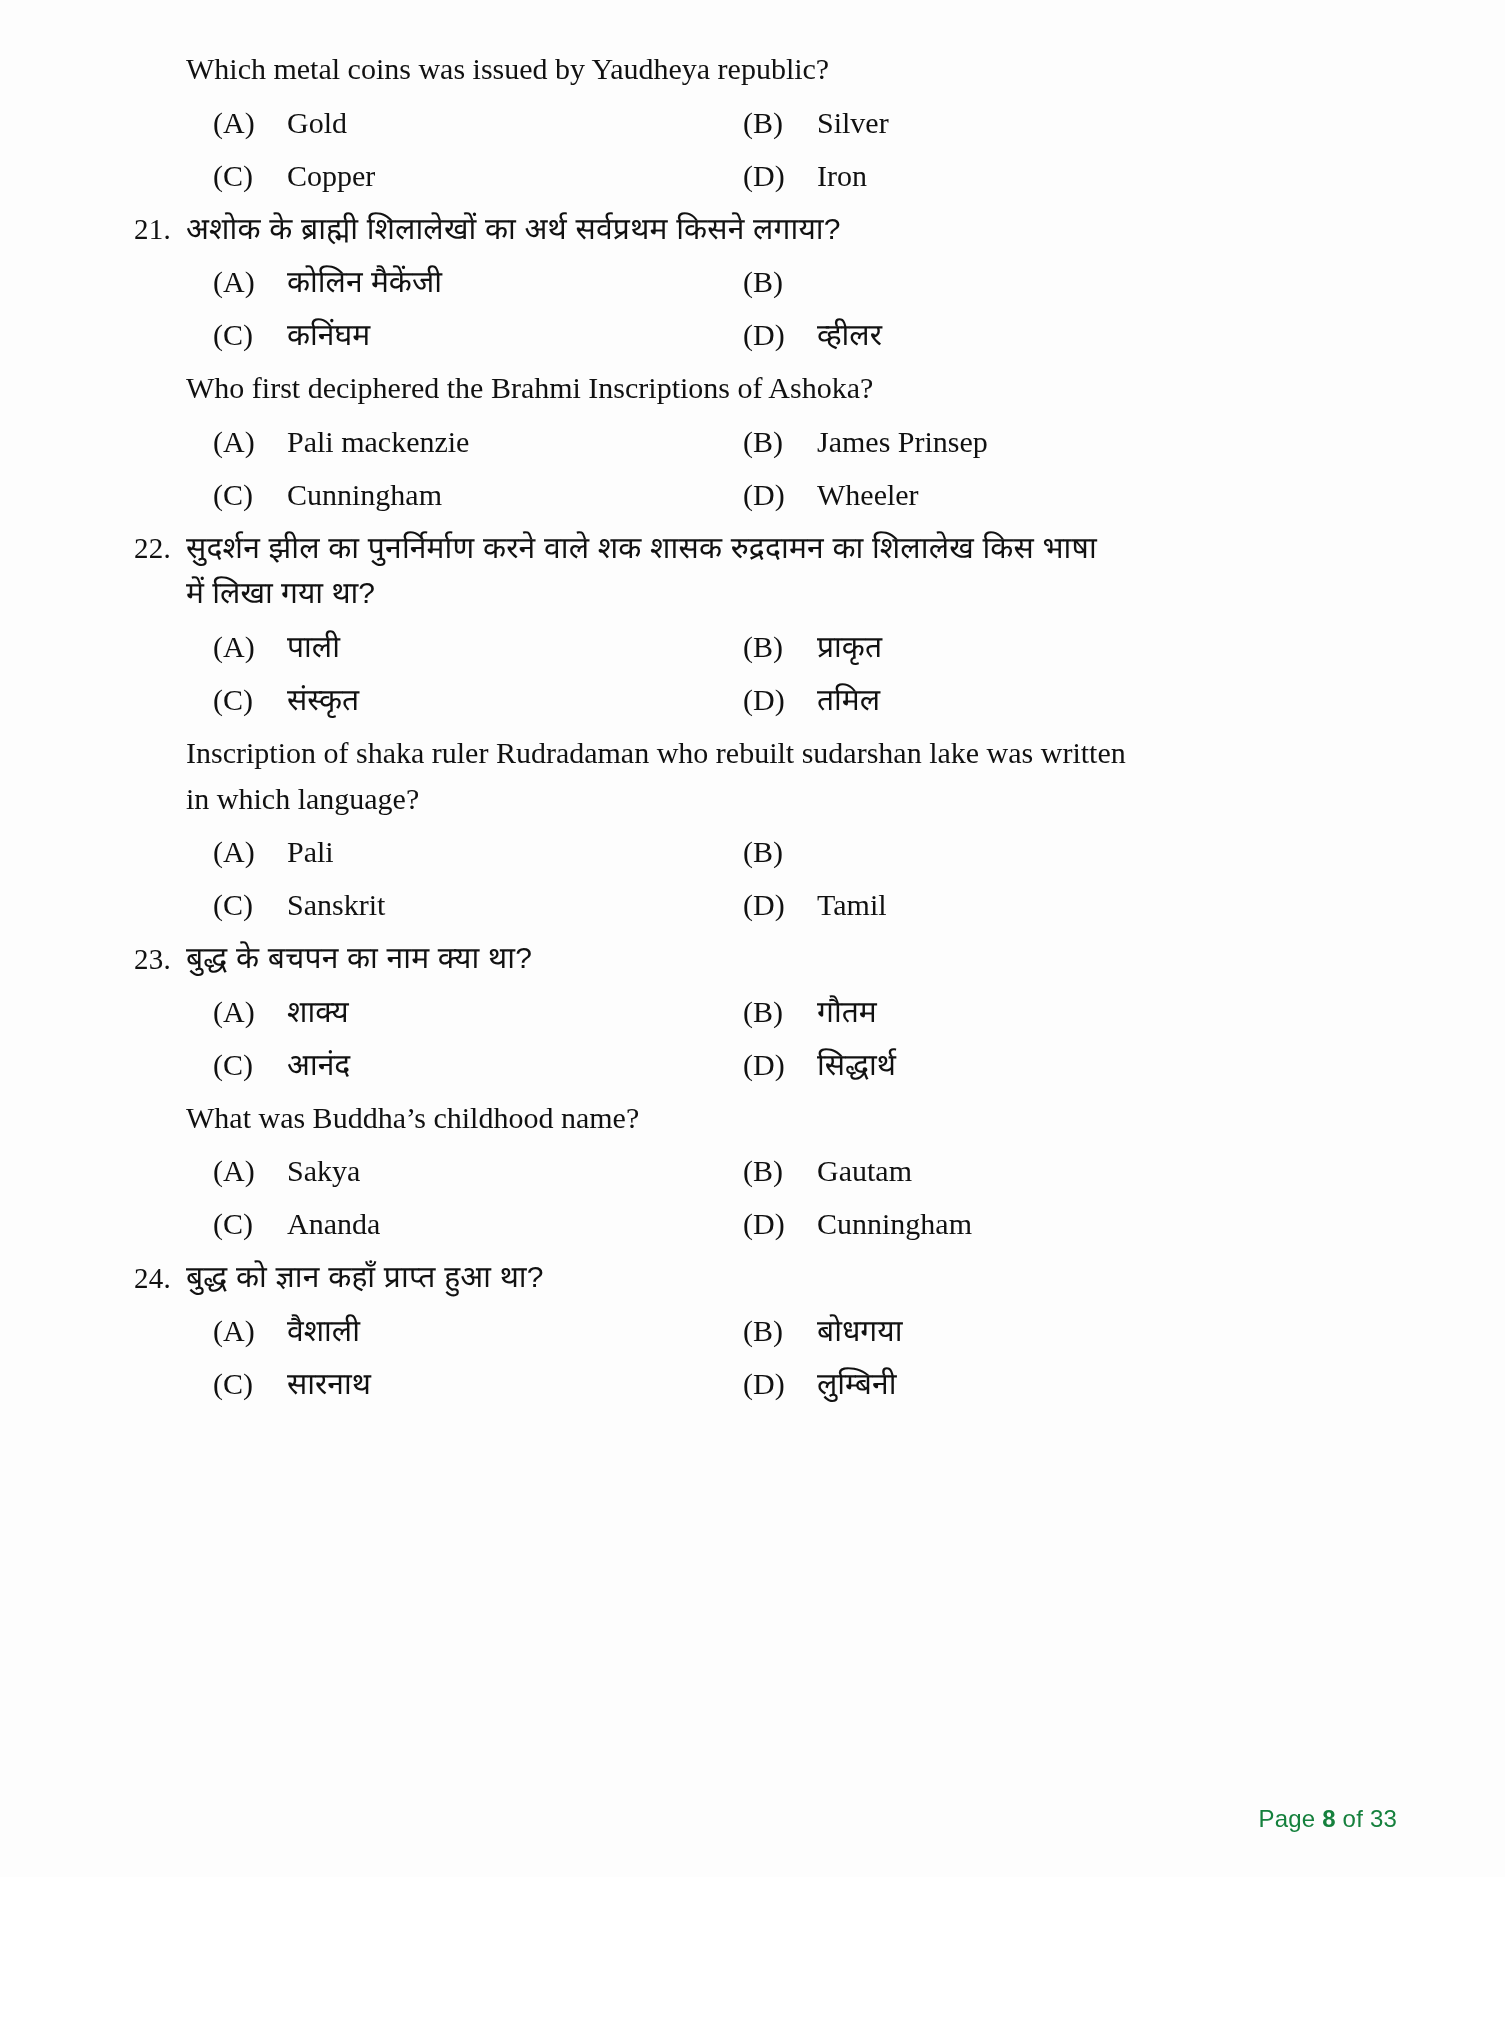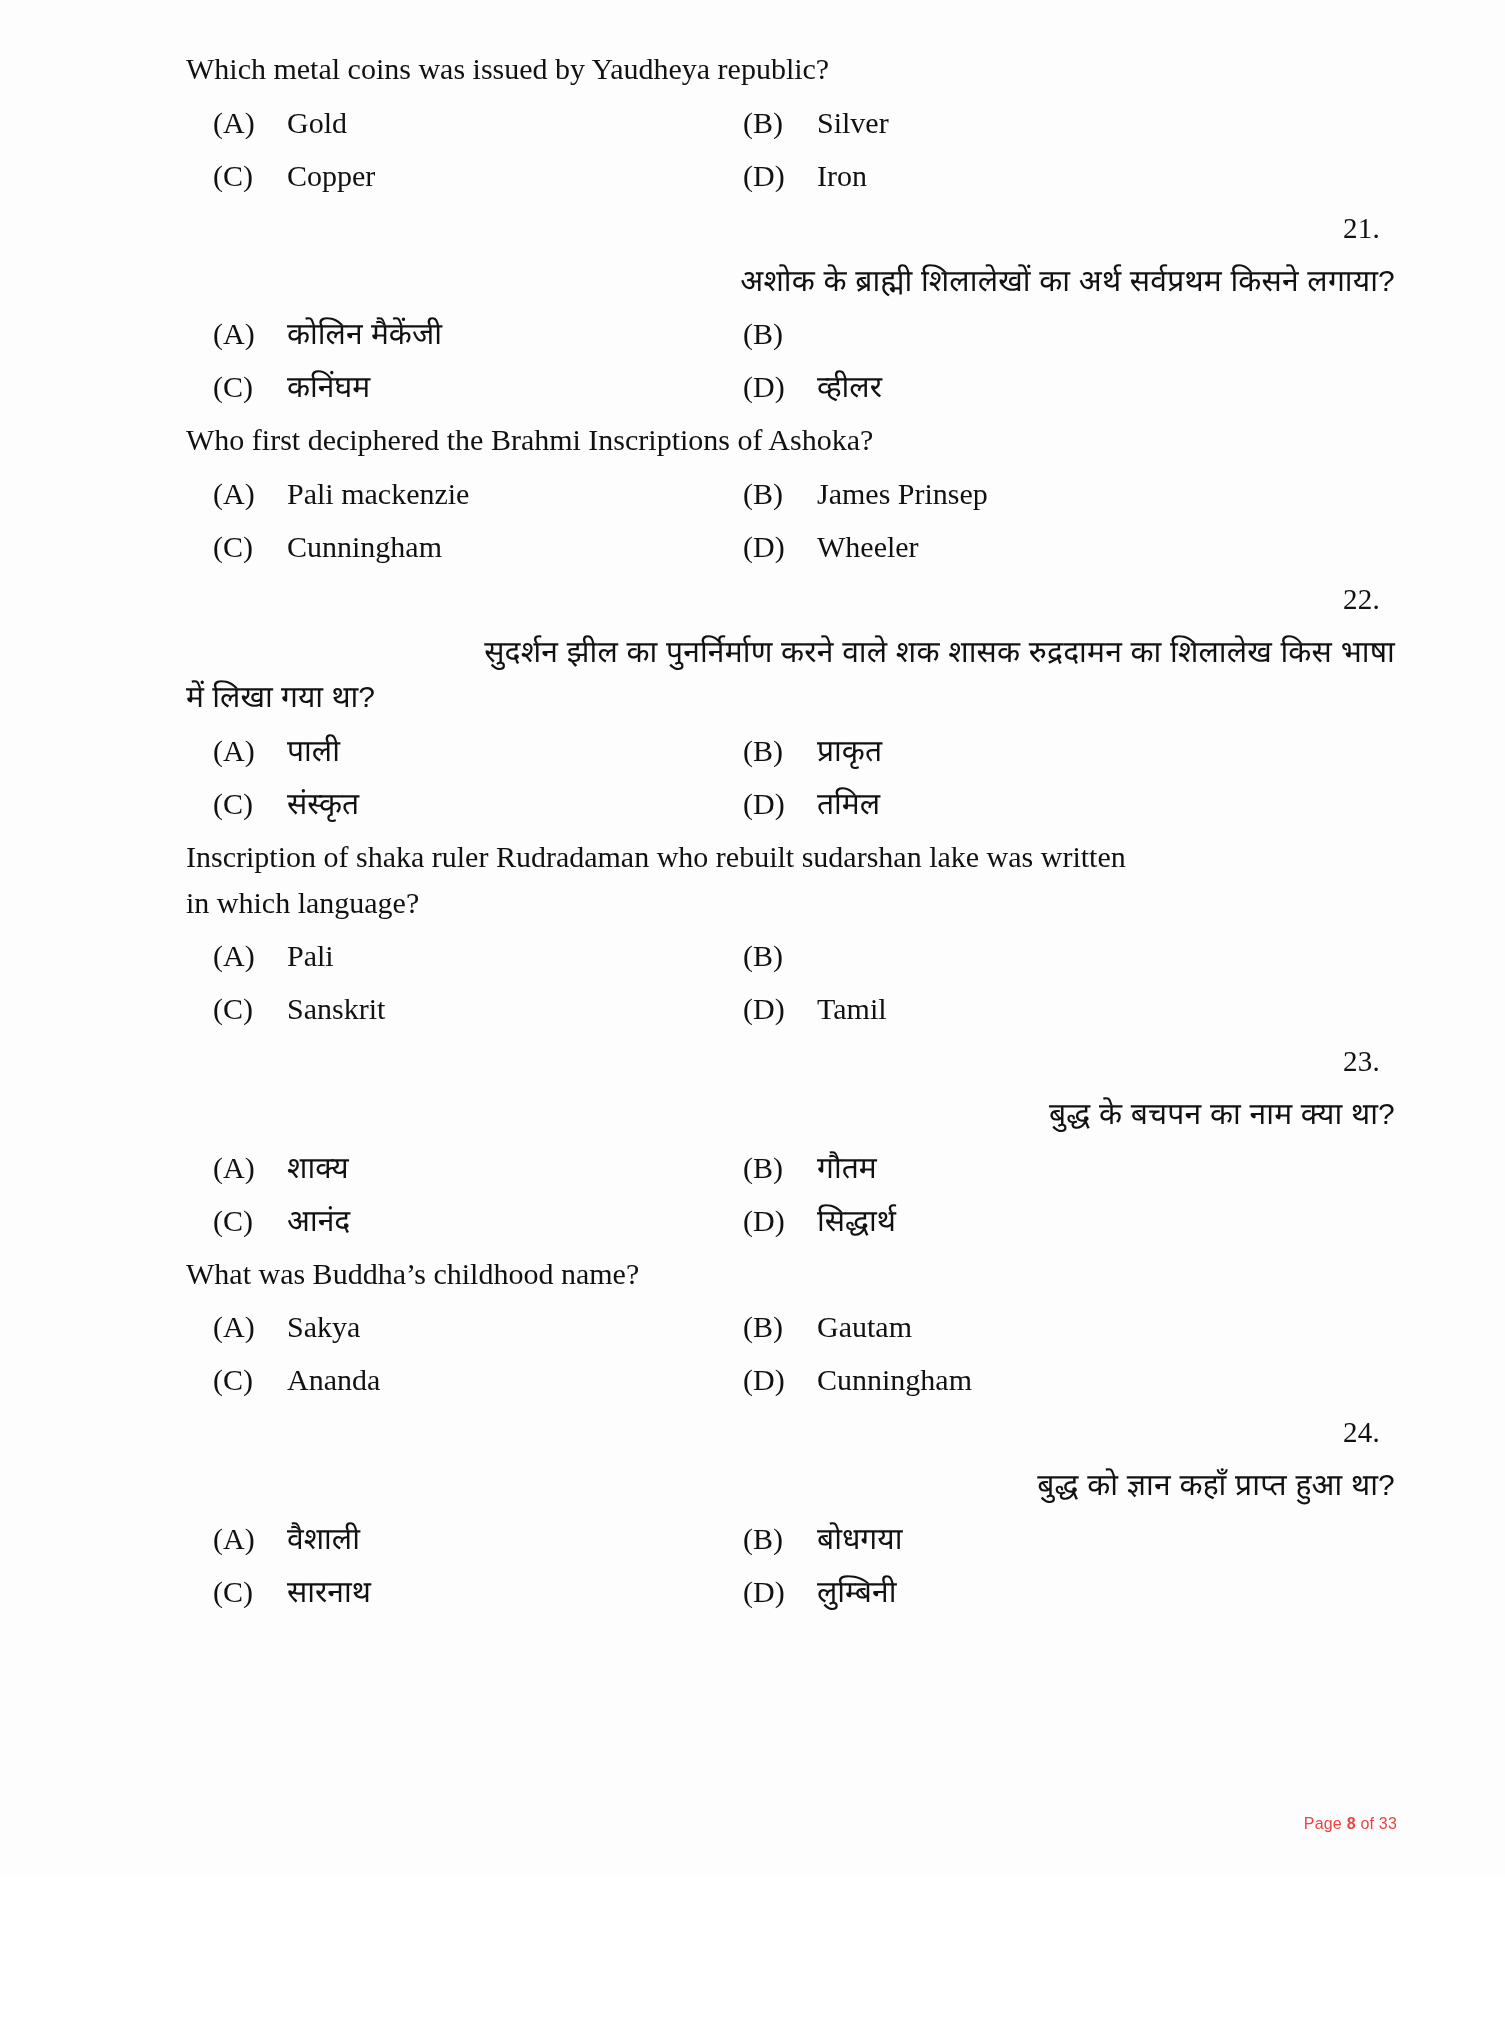--- a/index.html
+++ b/index.html
@@ -30,21 +30,20 @@
   .q-block {
     margin-bottom: 2px;
   }
 
   .qline {
     display: flex;
     align-items: flex-end;
     font-size: 30px;
     line-height: 1.52;
     letter-spacing: 0.2px;
-    flex-direction: column;
   }
   .qnum {
     width: 52px;
     flex: 0 0 52px;
     margin-left: -41px;
     font-size: 29px;
     font-family: "Liberation Serif", serif;
   }
   .qtext {
     flex: 1 1 auto;
@@ -92,23 +91,23 @@
 
   .hi {
     font-family: "Liberation Sans", "DejaVu Sans", sans-serif;
   }
 
   
   .footer {
     position: absolute;
     right: 108px;
     bottom: 44px;
-    font-size: 16px;
+    font-size: 24px;
     font-family: "Liberation Sans", sans-serif;
-    color: #ef4444;
+    color: #15803d;
     letter-spacing: 0.2px;
     margin-top: 16px;
   }
   .footer b { font-weight: bold; }
 </style>
 </head>
 <body>
 
 <div class="page">
 

